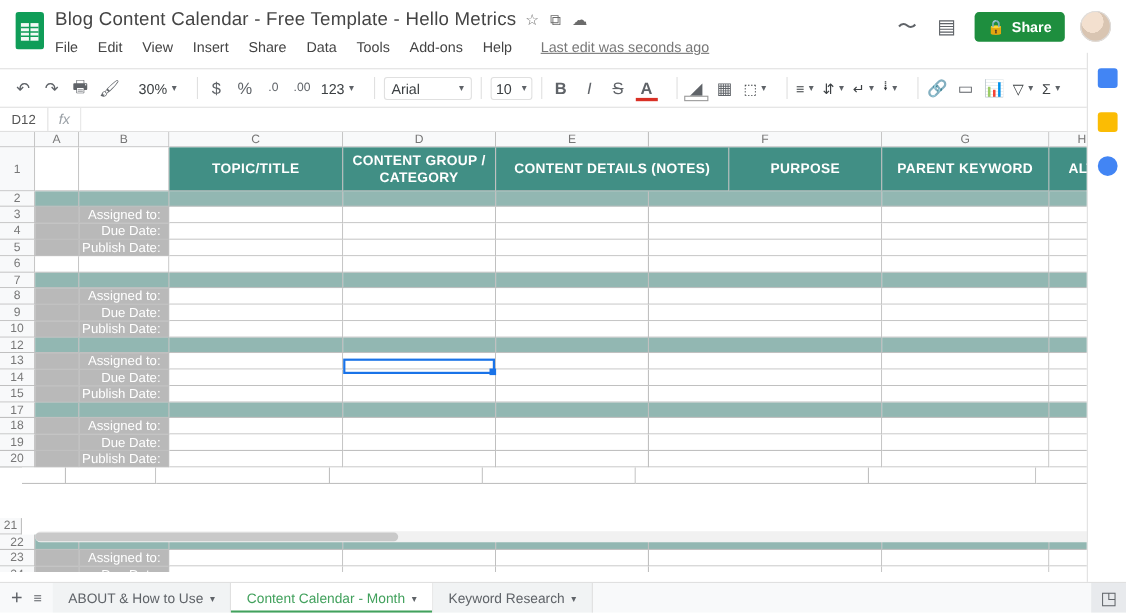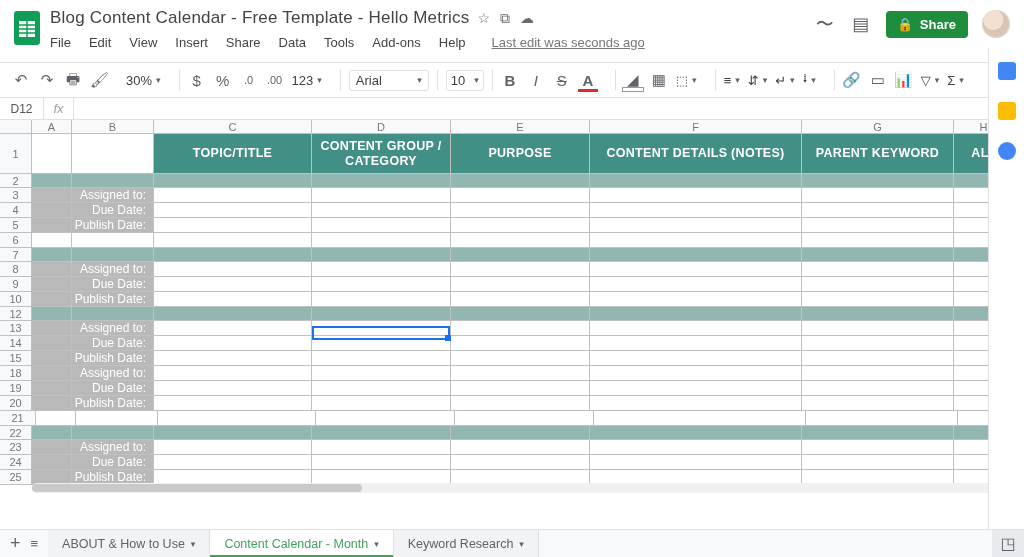--- a/index.html
+++ b/index.html
@@ -270,22 +270,22 @@
         <div class="cell " style="width: 212px;">F</div>
         <div class="cell " style="width: 152px;">G</div>
         <div class="cell " style="width: 60px;">H</div>
       </div>
       <div class="row h-header">
         <div class="cell row-num" style="width: 32px; height: 40px;">1</div>
         <div class="cell data" style="width: 40px; height: 40px;"></div>
         <div class="cell data" style="width: 82px; height: 40px;"></div>
         <div class="cell header-cell" style="width: 158px; height: 40px;">TOPIC/TITLE</div>
         <div class="cell header-cell" style="width: 139px; height: 40px;">CONTENT GROUP / CATEGORY</div>
+        <div class="cell header-cell" style="width: 212px; height: 40px;">CONTENT DETAILS (NOTES)</div>
         <div class="cell header-cell" style="width: 139px; height: 40px;">PURPOSE</div>
-        <div class="cell header-cell" style="width: 212px; height: 40px;">CONTENT DETAILS (NOTES)</div>
         <div class="cell header-cell" style="width: 152px; height: 40px;">PARENT KEYWORD</div>
         <div class="cell header-cell" style="width: 60px; height: 40px;">ALT</div>
       </div>
       <div class="row sep-row">
         <div class="cell row-num" style="width: 32px; height: 14px;">2</div>
         <div class="cell data" style="width: 40px; height: 14px;"></div>
         <div class="cell data" style="width: 82px; height: 14px;"></div>
         <div class="cell data" style="width: 158px; height: 14px;"></div>
         <div class="cell data" style="width: 139px; height: 14px;"></div>
         <div class="cell data" style="width: 139px; height: 14px;"></div>
@@ -418,20 +418,31 @@
         <div class="cell row-num" style="width: 32px; height: 15px;">15</div>
         <div class="cell lbl-cell-blank" style="width: 40px; height: 15px;"></div>
         <div class="cell lbl-cell" style="width: 82px; height: 15px;">Publish Date:</div>
         <div class="cell data" style="width: 158px; height: 15px;"></div>
         <div class="cell data" style="width: 139px; height: 15px;"></div>
         <div class="cell data" style="width: 139px; height: 15px;"></div>
         <div class="cell data" style="width: 212px; height: 15px;"></div>
         <div class="cell data" style="width: 152px; height: 15px;"></div>
         <div class="cell data" style="width: 60px; height: 15px;"></div>
       </div>
+      <div class="row sep-row">
+        <div class="cell row-num" style="width: 32px; height: 14px;">17</div>
+        <div class="cell data" style="width: 40px; height: 14px;"></div>
+        <div class="cell data" style="width: 82px; height: 14px;"></div>
+        <div class="cell data" style="width: 158px; height: 14px;"></div>
+        <div class="cell data" style="width: 139px; height: 14px;"></div>
+        <div class="cell data" style="width: 139px; height: 14px;"></div>
+        <div class="cell data" style="width: 212px; height: 14px;"></div>
+        <div class="cell data" style="width: 152px; height: 14px;"></div>
+        <div class="cell data" style="width: 60px; height: 14px;"></div>
+      </div>
       <div class="row ">
         <div class="cell row-num" style="width: 32px; height: 15px;">18</div>
         <div class="cell lbl-cell-blank" style="width: 40px; height: 15px;"></div>
         <div class="cell lbl-cell" style="width: 82px; height: 15px;">Assigned to:</div>
         <div class="cell data" style="width: 158px; height: 15px;"></div>
         <div class="cell data" style="width: 139px; height: 15px;"></div>
         <div class="cell data" style="width: 139px; height: 15px;"></div>
         <div class="cell data" style="width: 212px; height: 15px;"></div>
         <div class="cell data" style="width: 152px; height: 15px;"></div>
         <div class="cell data" style="width: 60px; height: 15px;"></div>
@@ -452,21 +463,21 @@
         <div class="cell lbl-cell-blank" style="width: 40px; height: 15px;"></div>
         <div class="cell lbl-cell" style="width: 82px; height: 15px;">Publish Date:</div>
         <div class="cell data" style="width: 158px; height: 15px;"></div>
         <div class="cell data" style="width: 139px; height: 15px;"></div>
         <div class="cell data" style="width: 139px; height: 15px;"></div>
         <div class="cell data" style="width: 212px; height: 15px;"></div>
         <div class="cell data" style="width: 152px; height: 15px;"></div>
         <div class="cell data" style="width: 60px; height: 15px;"></div>
       </div>
       <div class="row ">
-        <div class="cell row-num" style="width: 36px; height: 15px;">21</div>
+        <div class="cell row-num" style="width: 20px; height: 15px; margin-top: 46px;">21</div>
         <div class="cell data" style="width: 40px; height: 15px;"></div>
         <div class="cell data" style="width: 82px; height: 15px;"></div>
         <div class="cell data" style="width: 158px; height: 15px;"></div>
         <div class="cell data" style="width: 139px; height: 15px;"></div>
         <div class="cell data" style="width: 139px; height: 15px;"></div>
         <div class="cell data" style="width: 212px; height: 15px;"></div>
         <div class="cell data" style="width: 152px; height: 15px;"></div>
         <div class="cell data" style="width: 60px; height: 15px;"></div>
       </div>
       <div class="row sep-row">

